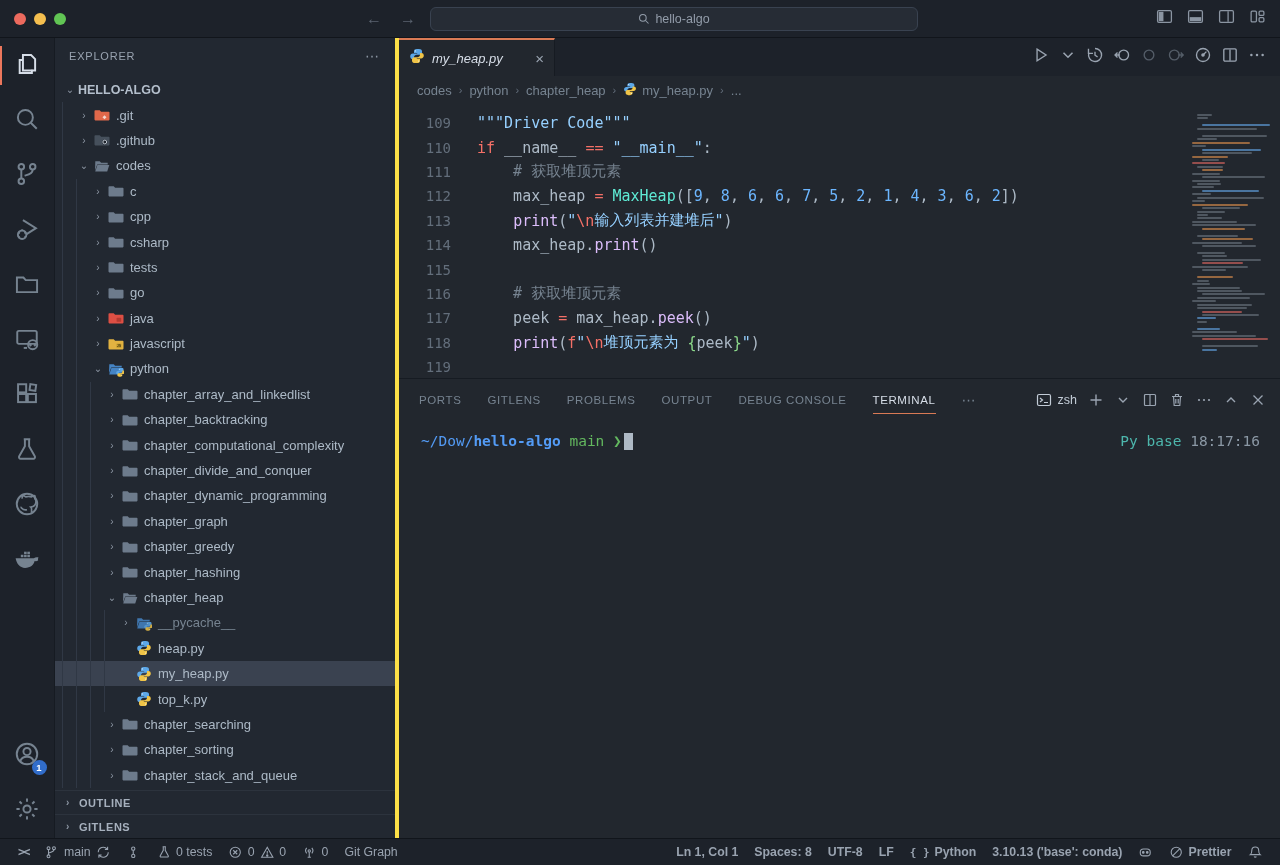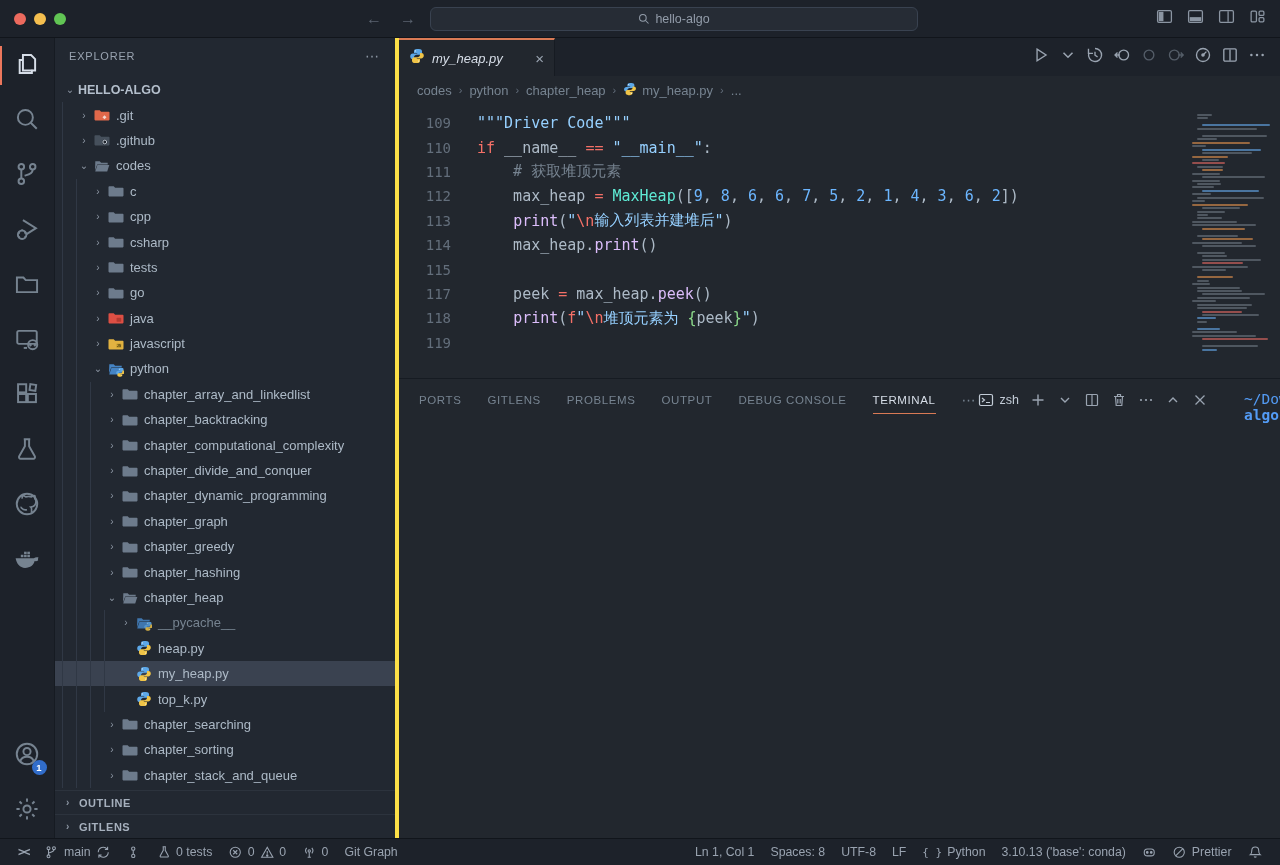--- a/index.html
+++ b/index.html
@@ -83,21 +83,21 @@
   .code { flex:1; padding-top:7px; font-family:"DejaVu Sans Mono", monospace; font-size:15px; overflow:hidden; }
   .code-line { height:24.4px; display:flex; align-items:center; white-space:pre; }
   .code-line .ln { width:52px; text-align:right; color:#636e7b; font-size:14px; flex:none; margin-right:26px; }
   .tok-fg{color:#adbac7} .tok-kw{color:#f47067} .tok-str{color:#96d0ff}
   .tok-num{color:#6cb6ff} .tok-fn{color:#dcbdfb} .tok-cls{color:#5eead4}
   .tok-com{color:#768390} .tok-grn{color:#8ddb8c}
   .minimap { width:80px; flex:none; margin:10px 8px 0 0; }
   .mm-line { height:2px; margin-bottom:1.45px; border-radius:1px; }
 
   
-  .panel { flex:1; border-top:1px solid #161b22; display:flex; background:#22272e; min-height:0; }
+  .panel { flex:1; border-top:1px solid #161b22; display:flex; flex-direction:column; background:#22272e; min-height:0; }
   .panel-header { height:42px; display:flex; align-items:center; padding:0 14px 0 20px; flex:none; }
   .panel-tabs { display:flex; gap:26px; }
   .panel-tab { font-size:11.5px; letter-spacing:.6px; color:#768390; cursor:pointer;
     height:42px; display:flex; align-items:center; position:relative; }
   .panel-tab.active { color:#d7dee8; }
   .panel-tab.active::after { content:""; position:absolute; left:0; right:0; bottom:7px; height:1.5px; background:#d97a55; }
   .panel-tab.ellip { letter-spacing:2px; font-size:14px; }
   .panel-actions { margin-left:auto; display:flex; align-items:center; gap:11px; color:#9aa4b1; }
   .panel-actions svg { width:16px; height:16px; }
   .pa-shell { display:flex; align-items:center; gap:6px; font-size:12.5px; color:#c3ccd7; }
@@ -105,21 +105,21 @@
     padding:12px 20px 0 22px; display:flex; align-items:flex-start; }
   .term-right { margin-left:auto; }
   .t-blue{color:#539bf5} .t-bluebold{color:#539bf5;font-weight:bold} .t-green{color:#63b85f}
   .t-teal{color:#4db6ac} .t-gray{color:#8b98a5}
   .t-cursor { display:inline-block; width:9px; height:17px; background:#aeb9c5; vertical-align:-3px; margin-left:2px; }
 
   
   .statusbar { height:27px; background:#1d222a; border-top:1px solid #11151b;
     display:flex; align-items:center; font-size:12.3px; color:#99a3b0; padding:0 10px; flex:none; }
   .sb-left, .sb-right { display:flex; align-items:center; height:100%; }
-  .sb-right { margin-left:auto; }
+  .sb-right { margin-left:auto;font-weight:bold; }
   .status-item { display:flex; align-items:center; gap:5px; padding:0 8px; height:100%; cursor:pointer; }
   .status-item svg { width:14.5px; height:14.5px; }
   .status-item .txt { white-space:nowrap; }
   .remote-box { font-family:"DejaVu Sans Mono", monospace; font-weight:bold; letter-spacing:-2px; font-size:12px; }
 </style>
 </head>
 <body>
 
 <div class="window">
 
@@ -802,20 +802,21 @@
         </div>
       <div class="editor-body">
         <div class="code" id="code">
             <div class="code-line"><span class="ln">109</span><span class="tok-str">"""Driver Code"""</span></div>
             <div class="code-line"><span class="ln">110</span><span class="tok-kw">if </span><span class="tok-fg">__name__ </span><span class="tok-kw">== </span><span class="tok-str">"__main__"</span><span class="tok-fg">:</span></div>
             <div class="code-line"><span class="ln">111</span><span class="tok-com">    # 获取堆顶元素</span></div>
             <div class="code-line"><span class="ln">112</span><span class="tok-fg">    max_heap </span><span class="tok-kw">= </span><span class="tok-cls">MaxHeap</span><span class="tok-fg">([</span><span class="tok-num">9</span><span class="tok-fg">, </span><span class="tok-num">8</span><span class="tok-fg">, </span><span class="tok-num">6</span><span class="tok-fg">, </span><span class="tok-num">6</span><span class="tok-fg">, </span><span class="tok-num">7</span><span class="tok-fg">, </span><span class="tok-num">5</span><span class="tok-fg">, </span><span class="tok-num">2</span><span class="tok-fg">, </span><span class="tok-num">1</span><span class="tok-fg">, </span><span class="tok-num">4</span><span class="tok-fg">, </span><span class="tok-num">3</span><span class="tok-fg">, </span><span class="tok-num">6</span><span class="tok-fg">, </span><span class="tok-num">2</span><span class="tok-fg">])</span></div>
             <div class="code-line"><span class="ln">113</span><span class="tok-fg">    </span><span class="tok-fn">print</span><span class="tok-fg">(</span><span class="tok-str">"</span><span class="tok-kw">\n</span><span class="tok-str">输入列表并建堆后</span><span class="tok-str">"</span><span class="tok-fg">)</span></div>
             <div class="code-line"><span class="ln">114</span><span class="tok-fg">    max_heap.</span><span class="tok-fn">print</span><span class="tok-fg">()</span></div>
             <div class="code-line"><span class="ln">115</span></div>
+            <div class="code-line"><span class="ln">116</span><span class="tok-com">    # 获取堆顶元素</span></div>
             <div class="code-line"><span class="ln">117</span><span class="tok-fg">    peek </span><span class="tok-kw">= </span><span class="tok-fg">max_heap.</span><span class="tok-fn">peek</span><span class="tok-fg">()</span></div>
             <div class="code-line"><span class="ln">118</span><span class="tok-fg">    </span><span class="tok-fn">print</span><span class="tok-fg">(</span><span class="tok-kw">f</span><span class="tok-str">"</span><span class="tok-kw">\n</span><span class="tok-str">堆顶元素为 </span><span class="tok-grn">{</span><span class="tok-fg">peek</span><span class="tok-grn">}</span><span class="tok-str">"</span><span class="tok-fg">)</span></div>
             <div class="code-line"><span class="ln">119</span></div>
           </div>
         <div class="minimap" id="minimap">
             <div class="mm-line" style="background: rgba(173, 186, 199, 0.33); width: 15.1113px; margin-left: 5px;"></div>
             <div class="mm-line" style="background: rgba(173, 186, 199, 0.33); width: 11.4885px; margin-left: 5px; margin-bottom: 5px;"></div>
             <div class="mm-line" style="background: rgba(108, 182, 255, 0.55); width: 67.6888px; margin-left: 10px;"></div>
             <div class="mm-line" style="background: rgba(173, 186, 199, 0.33); width: 59.9645px; margin-left: 5px; margin-bottom: 5px;"></div>
             <div class="mm-line" style="background: rgba(173, 186, 199, 0.33); width: 65.1051px; margin-left: 10px;"></div>

